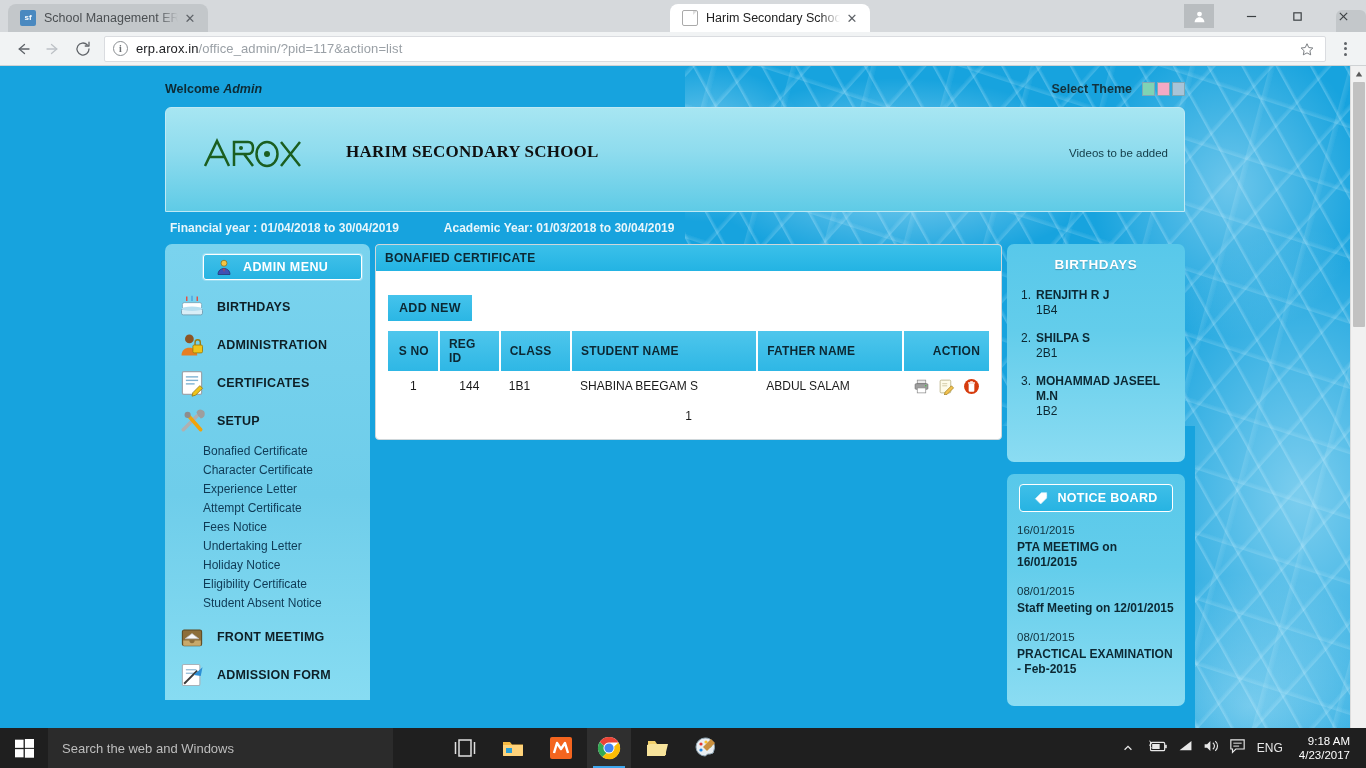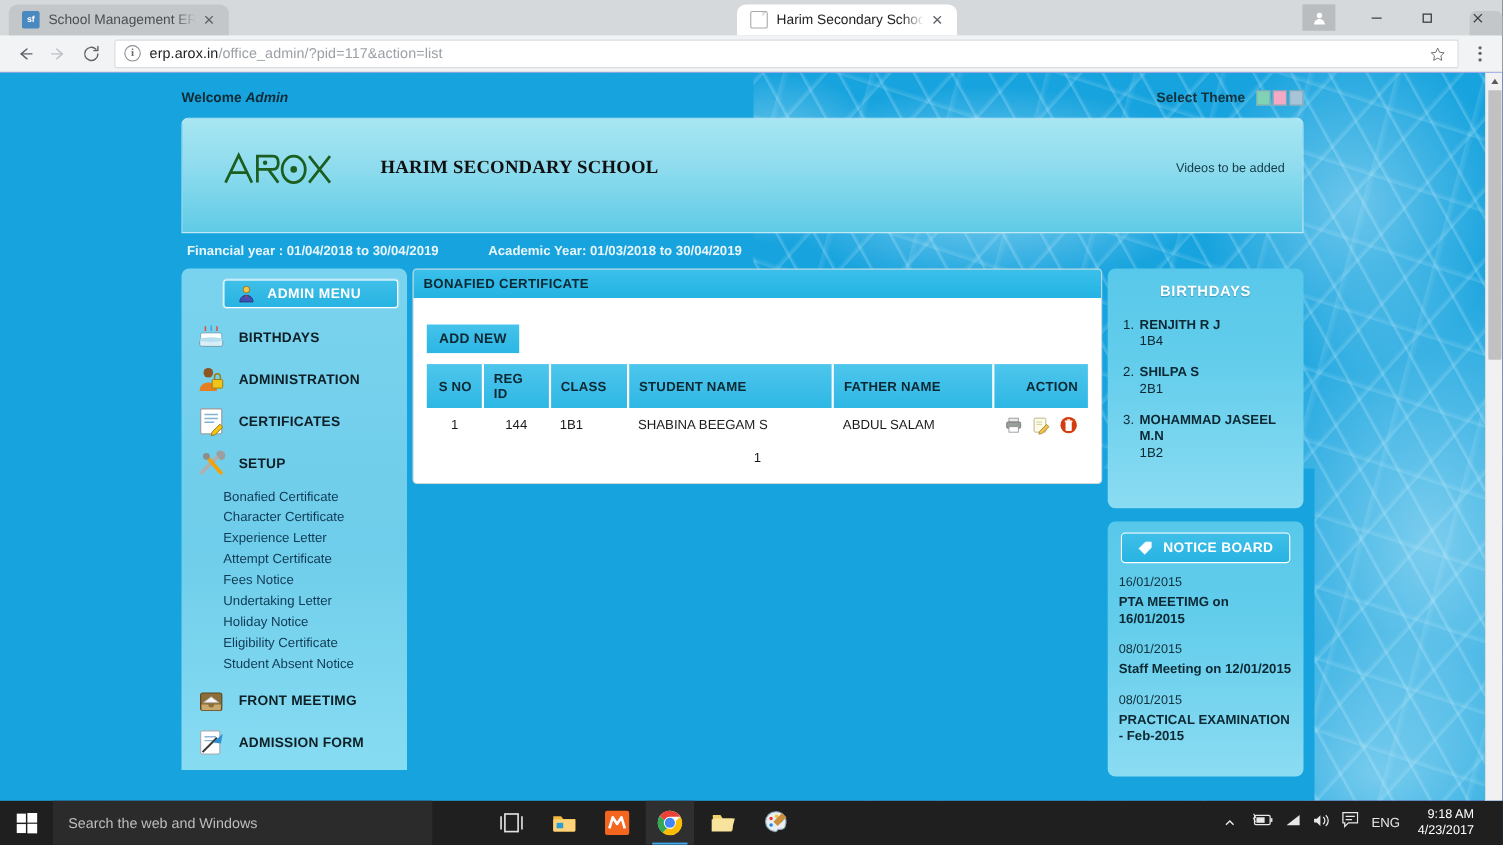--- a/index.html
+++ b/index.html
@@ -96,21 +96,21 @@
   .omni-star svg { width: 14px; height: 14px; fill: none; stroke: #5f6368; stroke-width: 1.4; }
   .menu-dots {
     width: 26px; height: 28px; display: flex; flex-direction: column;
     align-items: center; justify-content: center; gap: 2.5px;
   }
   .menu-dots i { width: 3px; height: 3px; border-radius: 50%; background: #5f6368; display: block; }
 
   
   .viewport {
     position: relative; width: 1366px; height: 662px; overflow: hidden;
-    background: #8b5cf6;
+    background: #ef4444;
   }
   
   .frost {
     position: absolute; inset: 0;
     background-color: #17a3de;
   }
   .frost::before {
     content:""; position:absolute; inset:0;
     background:
       repeating-linear-gradient(61deg, rgba(255,255,255,0.00) 0px, rgba(255,255,255,0.00) 26px, rgba(190,235,255,0.30) 27px, rgba(255,255,255,0.02) 30px),
@@ -321,21 +321,21 @@
   .tb-ico {
     width: 44px; height: 40px; display: flex; align-items: center; justify-content: center;
     position: relative;
   }
   .tb-ico.active { background: #2f2f2f; }
   .tb-ico.active::after {
     content:""; position:absolute; bottom:0; left:6px; right:6px; height:2px; background:#3ea7ee;
   }
   .tb-ico svg { width: 24px; height: 24px; }
   .tray {
-    position: absolute; right: 10px; top: 0; height: 40px; display: flex; align-items: center;
+    position: absolute; right: 0; top: 0; height: 40px; display: flex; align-items: center;
     padding-right: 8px; gap: 9px;
   }
   .tray svg { fill: #e8e8e8; }
   .tray .lang { color: #e8e8e8; font-size: 12px; margin: 0 3px; }
   .clock {
     color: #ffffff; font-size: 11.5px; line-height: 14px; text-align: right;
     margin-left: 4px; padding-right: 8px;
   }
   .tray-chev { width: 22px; display:flex; align-items:center; justify-content:center; }
 </style>

